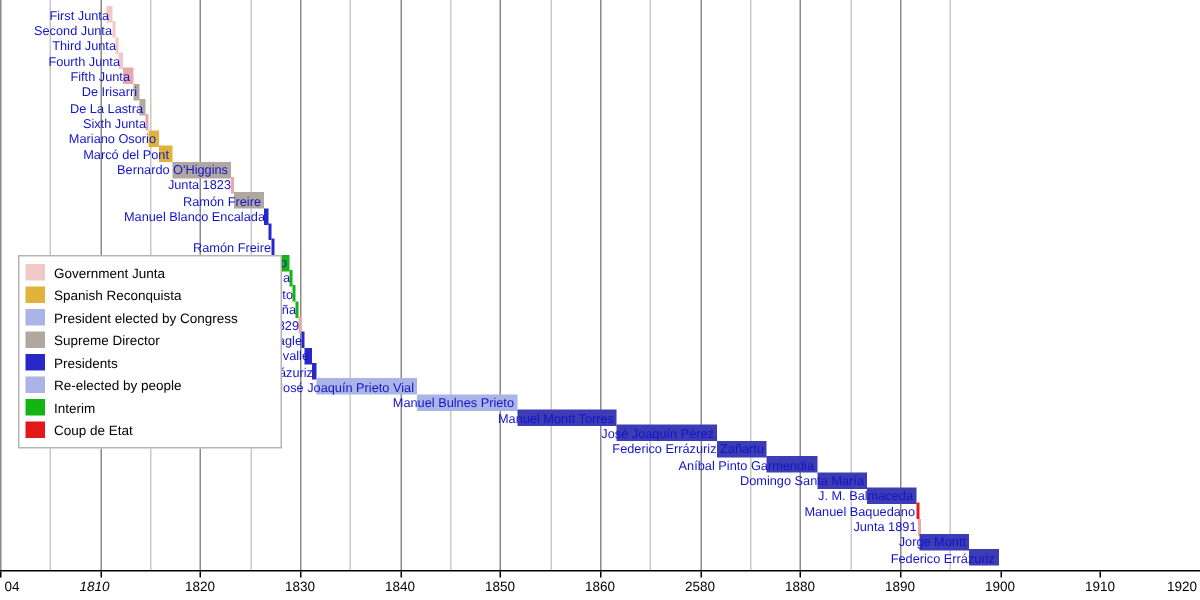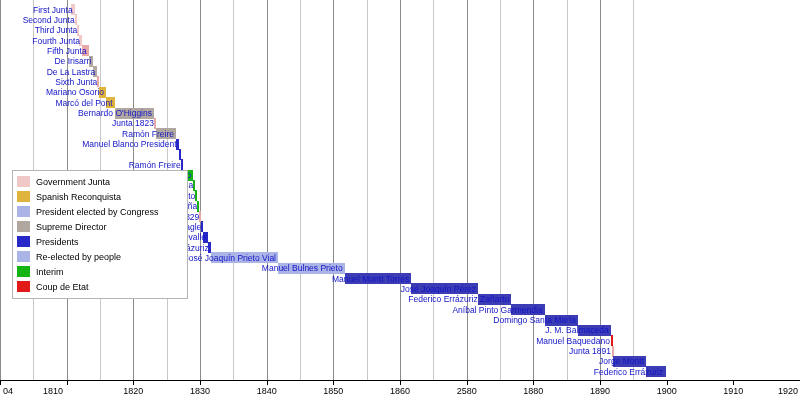--- a/index.html
+++ b/index.html
@@ -148,21 +148,21 @@
       <div class="barlabel right" style="top: 92.3px; left: 0px; width: 104px;">Mariano Osorio</div>
       <div class="bar" title="Marcó del Pont" style="left: 106px; width: 8.66667px; top: 97.15px; background: rgb(224, 180, 60);"></div>
       <div class="barlabel right" style="top: 102.65px; left: 0px; width: 112.667px;">Marcó del Pont</div>
       <div class="bar" title="Bernardo O'Higgins" style="left: 114.667px; width: 39.3333px; top: 107.5px; background: rgb(176, 168, 160);"></div>
       <div class="barlabel right" style="top: 113px; left: 0px; width: 152px;">Bernardo O'Higgins</div>
       <div class="bar" title="Junta 1823" style="left: 154px; width: 2px; top: 117.85px; background: rgb(232, 168, 168);"></div>
       <div class="barlabel right" style="top: 123.35px; left: 0px; width: 154px;">Junta 1823</div>
       <div class="bar" title="Ramón Freire" style="left: 156px; width: 20px; top: 128.2px; background: rgb(176, 168, 160);"></div>
       <div class="barlabel right" style="top: 133.7px; left: 0px; width: 174px;">Ramón Freire</div>
       <div class="bar" title="Manuel Blanco Encalada" style="left: 176px; width: 2.66667px; top: 138.55px; background: rgb(40, 40, 200);"></div>
-      <div class="barlabel right" style="top: 144.05px; left: 0px; width: 176.667px;">Manuel Blanco President</div>
+      <div class="barlabel right" style="top: 144.05px; left: 0px; width: 176.667px;">Manuel Blanco Encalada</div>
       <div class="bar" title="Agustín De Eyzaguirre" style="left: 178.667px; width: 2px; top: 148.9px; background: rgb(40, 40, 200);"></div>
       <div class="bar" title="Ramón Freire" style="left: 180.667px; width: 2px; top: 159.25px; background: rgb(40, 40, 200);"></div>
       <div class="barlabel right" style="top: 164.75px; left: 0px; width: 180.667px;">Ramón Freire</div>
       <div class="bar" title="Francisco Pinto" style="left: 182.667px; width: 10.6667px; top: 169.6px; background: rgb(20, 180, 20);"></div>
       <div class="barlabel right" style="top: 175.1px; left: 0px; width: 191.333px;">Francisco Pinto</div>
       <div class="bar" title="Francisco Vicuña" style="left: 193.333px; width: 2px; top: 179.95px; background: rgb(20, 180, 20);"></div>
       <div class="barlabel right" style="top: 185.45px; left: 0px; width: 193.333px;">Francisco Vicuña</div>
       <div class="bar" title="Francisco Pinto" style="left: 195.333px; width: 2px; top: 190.3px; background: rgb(20, 180, 20);"></div>
       <div class="barlabel right" style="top: 195.8px; left: 0px; width: 195.333px;">Francisco Pinto</div>
       <div class="bar" title="Francisco Vicuña" style="left: 197.333px; width: 2px; top: 200.65px; background: rgb(20, 180, 20);"></div>
@@ -198,21 +198,21 @@
       <div class="bar" title="Jorge Montt" style="left: 613px; width: 33px; top: 355.9px; background: rgb(60, 60, 180);"></div>
       <div class="barlabel right" style="top: 361.4px; left: 0px; width: 644px;">Jorge Montt</div>
       <div class="bar" title="Federico Errázuriz (h)" style="left: 646px; width: 32px; top: 366.25px; background: rgb(60, 60, 180);"></div>
       <div class="barlabel right" style="top: 371.75px; left: 0px; width: 676px;">Federico Errázuriz (h)</div>
     </div>
   <div class="axis-line"></div>
   <div id="axis">
       <div class="tick" style="left: 0px;"></div>
       <div class="ticklabel" style="left: 8px;">04</div>
       <div class="tick" style="left: 66.6667px;"></div>
-      <div class="ticklabel" style="left: 53px;">1810</div>
+      <div class="ticklabel" style="left: 63px; font-style: italic;">1810</div>
       <div class="tick" style="left: 133.333px;"></div>
       <div class="ticklabel" style="left: 133.333px;">1820</div>
       <div class="tick" style="left: 200px;"></div>
       <div class="ticklabel" style="left: 200px;">1830</div>
       <div class="tick" style="left: 266.667px;"></div>
       <div class="ticklabel" style="left: 266.667px;">1840</div>
       <div class="tick" style="left: 333.333px;"></div>
       <div class="ticklabel" style="left: 333.333px;">1850</div>
       <div class="tick" style="left: 400px;"></div>
       <div class="ticklabel" style="left: 400px;">1860</div>

